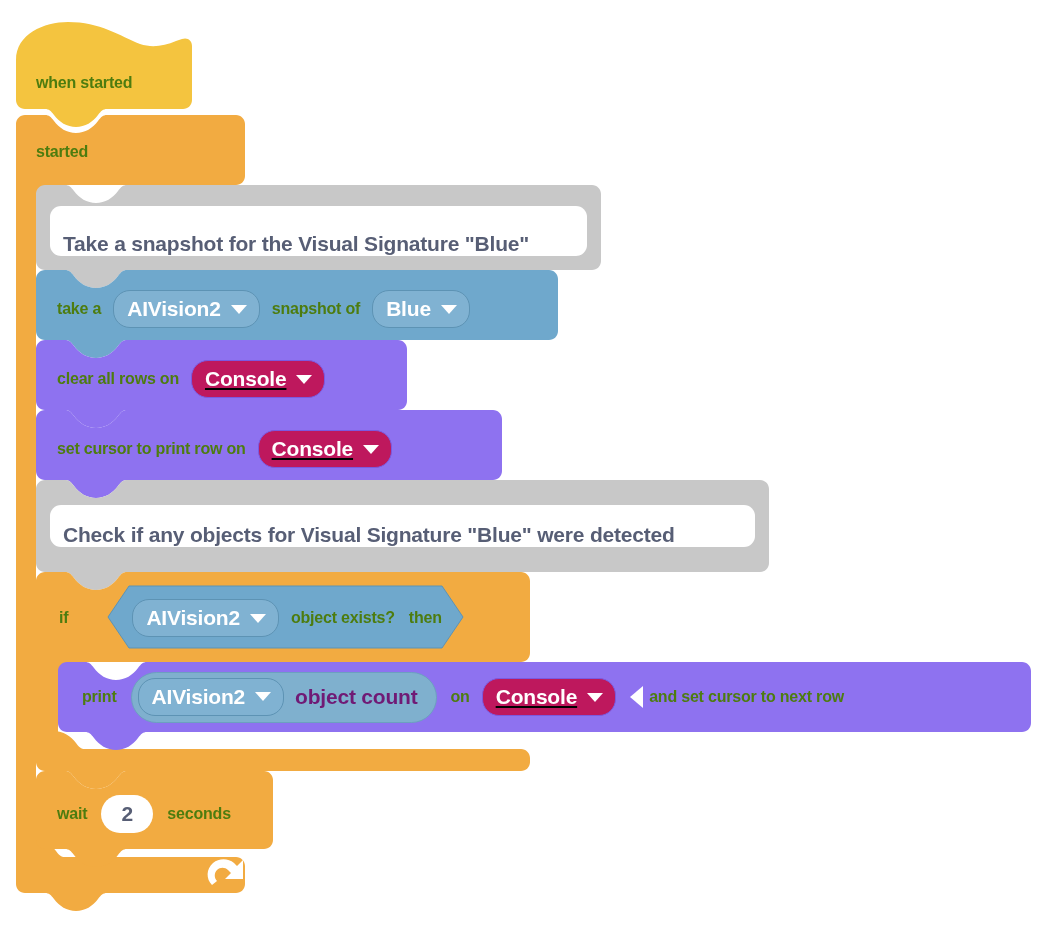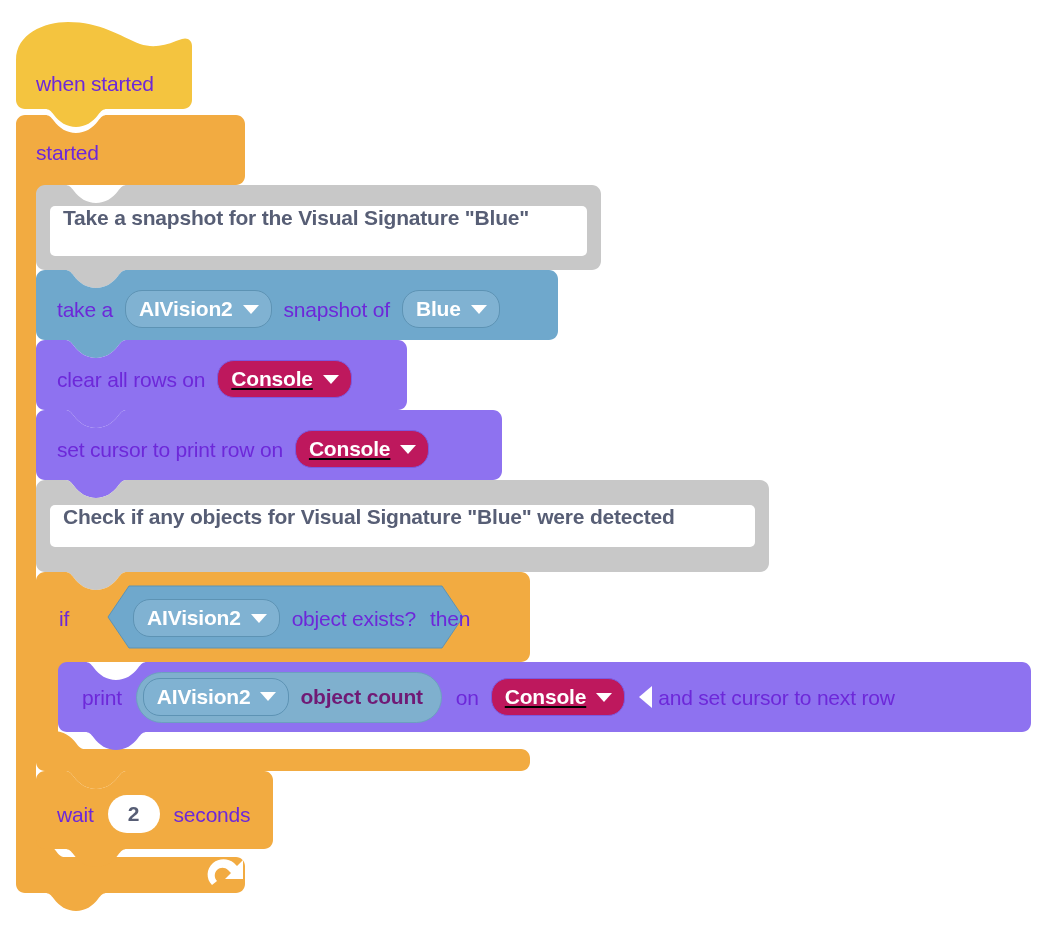--- a/index.html
+++ b/index.html
@@ -19,23 +19,23 @@
 
   #workspace {
     position: absolute;
     left: 0; top: 0;
     width: 1048px;
     height: 940px;
   }
 
   
   .blk-label {
-    color: #6d28d9;
-    font-weight: normal;
-    font-size: 21px;
+    color: #4d7c0f;
+    font-weight: bold;
+    font-size: 16px;
     line-height: 1;
     white-space: nowrap;
     letter-spacing: -0.2px;
   }
 
   
   #shapes {
     position: absolute;
     left: 0; top: 0;
     width: 1048px;
@@ -114,23 +114,23 @@
     font-weight: bold;
     font-size: 21px;
     white-space: nowrap;
     letter-spacing: -0.2px;
   }
 
   
   .comment-text {
     position: absolute;
     background: #ffffff;
-    border-radius: 5px;
+    border-radius: 11px;
     display: flex;
-    align-items: flex-start;
+    align-items: flex-end;
     padding: 0 13px;
     box-sizing: border-box;
     color: #575e75;
     font-weight: bold;
     font-size: 21px;
     white-space: nowrap;
     letter-spacing: -0.2px;
   }
 
   

